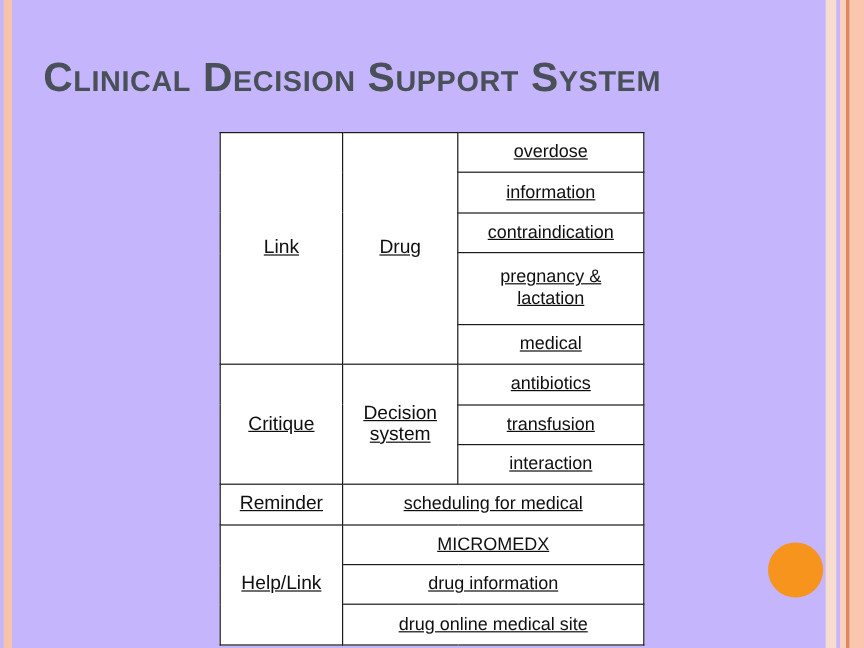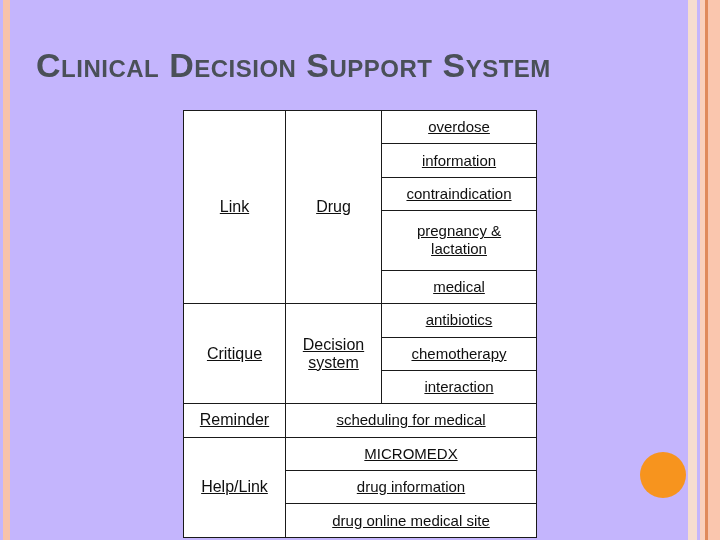--- a/index.html
+++ b/index.html
@@ -133,21 +133,21 @@
 
       <tr>
         <td class="cat" rowspan="3">Critique</td>
         <td class="sub" rowspan="3">
           <span>Decision</span><br>
           <span>system</span>
         </td>
         <td class="item">antibiotics</td>
       </tr>
       <tr>
-        <td class="item">chemotherapy</td>
+        <td class="item">transfusion</td>
       </tr>
       <tr>
         <td class="item">interaction</td>
       </tr>
 
       <tr>
         <td class="cat">Reminder</td>
         <td class="item" colspan="2">scheduling for medical</td>
       </tr>
 

